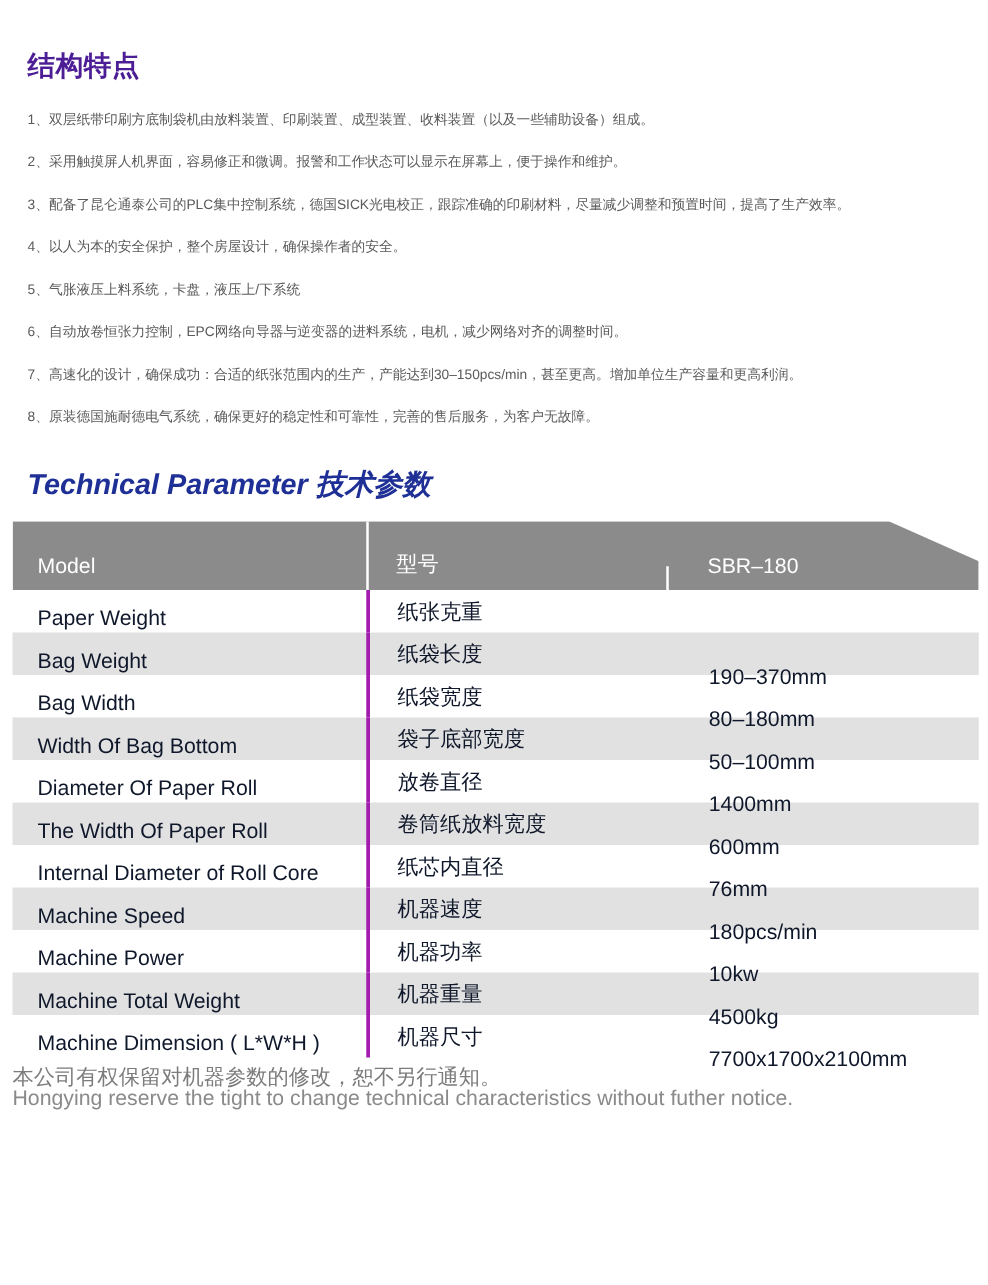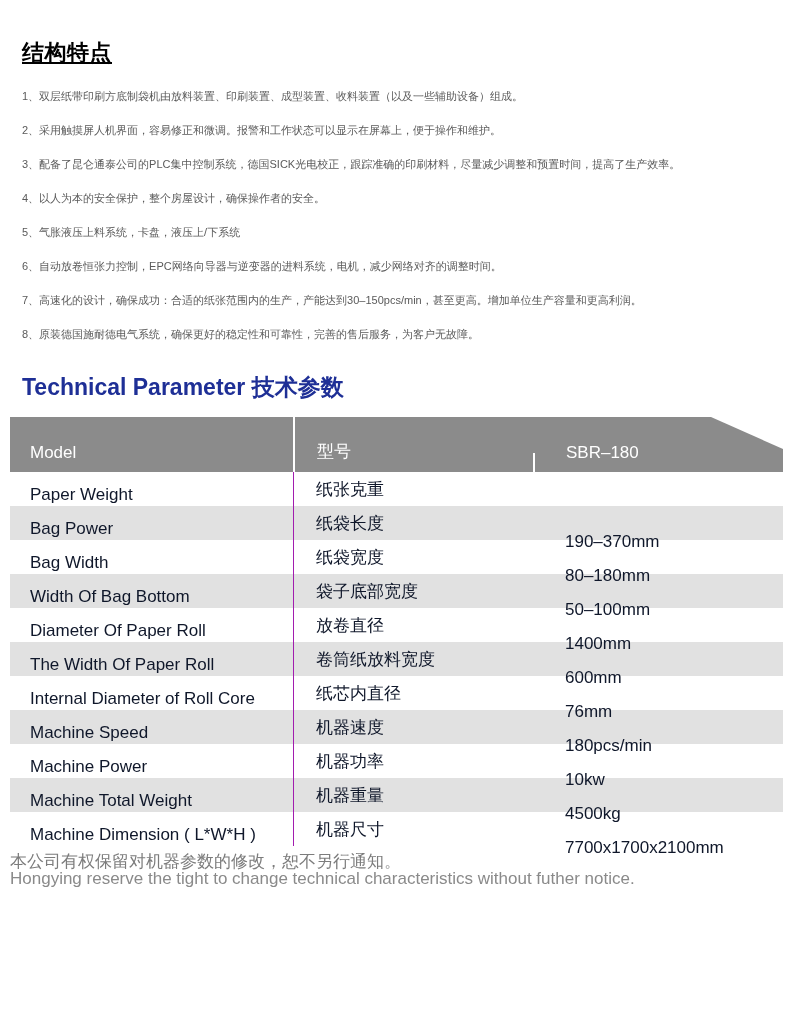--- a/index.html
+++ b/index.html
@@ -8,39 +8,39 @@
     width: 790px;
     height: 1028px;
     font-family: "Liberation Sans", "DejaVu Sans", sans-serif;
     color: #595959;
     overflow: hidden;
   }
   .page {
     padding: 38px 20px 0 22px;
   }
   .section-title {
-    color: #000000;
+    color: #4c1d95;
     font-size: 22px;
     font-weight: bold;
     letter-spacing: 0.5px;
     margin-bottom: 13px;
-    text-decoration: underline;
   }
   .features p {
     font-size: 11px;
     line-height: 31px;
     margin-bottom: 3px;
     color: #5a5a5a;
   }
   .tech-title {
     color: #1e2f96;
     font-size: 23px;
     font-weight: bold;
     margin-top: 22px;
     margin-bottom: 14px;
+    font-style: italic;
   }
   
   .spec-table {
     margin-left: -12px;   
     width: 773px;
   }
   .thead {
     display: flex;
     height: 55px;
     background: #8b8b8b;
@@ -55,21 +55,21 @@
   }
   .thead .c2, .thead .c3 { border-left: 2px solid #ffffff; }
   .tr {
     display: flex;
     height: 34px;
     align-items: center;
     font-size: 17px;
     color: #0f172a;
   }
   .tr:nth-child(even) { background: #e1e1e1; }
-  .tr .c2, .tr .c3 { border-left: 1px solid #a21caf; align-self: stretch; display: flex; align-items: center; }
+  .tr .c2, .tr .c3 { border-left: 3px solid #a21caf; align-self: stretch; display: flex; align-items: center; }
   .c1 { width: 283px; padding-left: 20px; margin-top: 12px; }
   .c2 { width: 240px; padding-left: 22px; }
   .c3 { flex: 1; padding-left: 31px; margin-top: 36px; }
   
   .footnote-zh {
     margin-top: 7px;
     margin-left: -12px;
     font-size: 17px;
     color: #7c7c7c;
     line-height: 17px;
@@ -107,21 +107,21 @@
       <div class="cell c2">型号</div>
       <div class="cell c3">SBR–180</div>
     </div>
 
     <div class="tbody">
       <div class="tr">
         <div class="c1">Paper Weight</div>
         <div class="c2">纸张克重</div>
       </div>
       <div class="tr">
-        <div class="c1">Bag Power</div>
+        <div class="c1">Bag Weight</div>
         <div class="c2">纸袋长度</div>
         <div class="c3">190–370mm</div>
       </div>
       <div class="tr">
         <div class="c1">Bag Width</div>
         <div class="c2">纸袋宽度</div>
         <div class="c3">80–180mm</div>
       </div>
       <div class="tr">
         <div class="c1">Width Of Bag Bottom</div>

